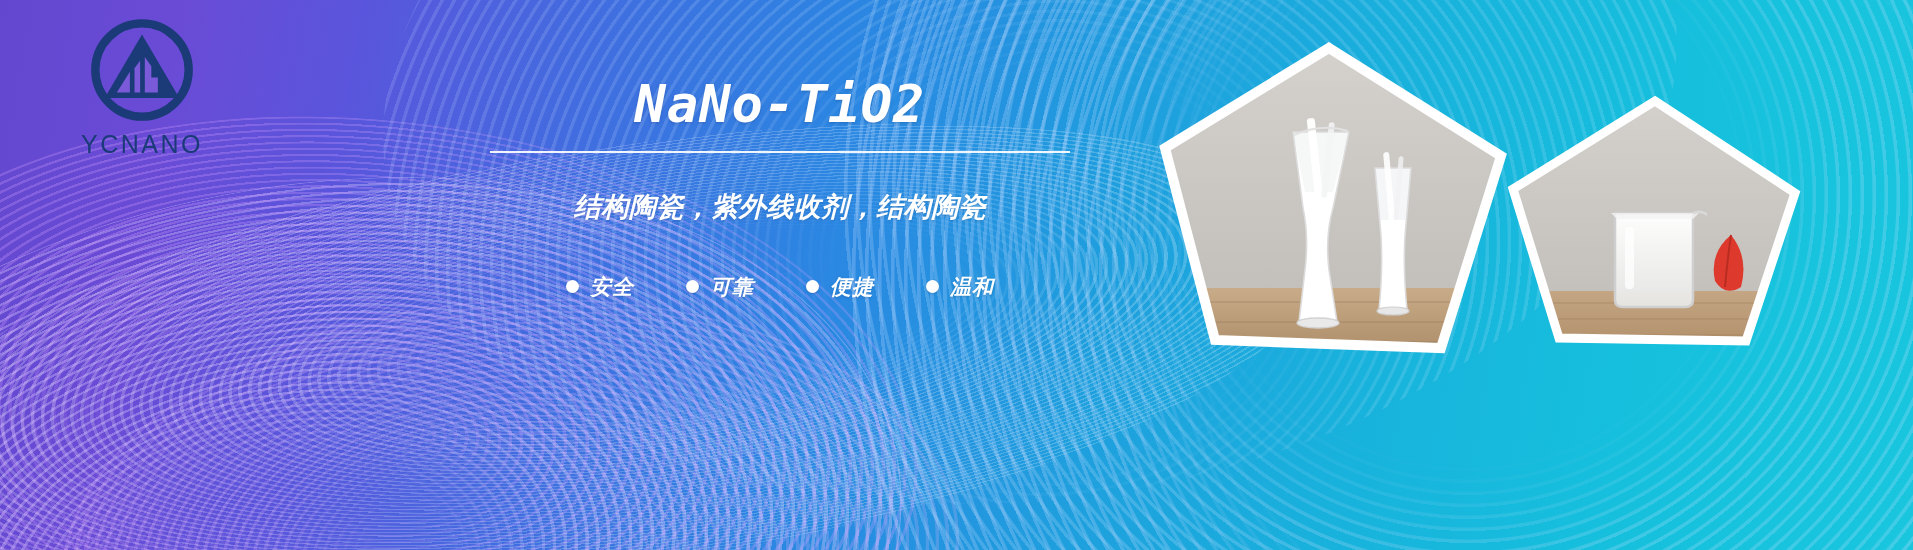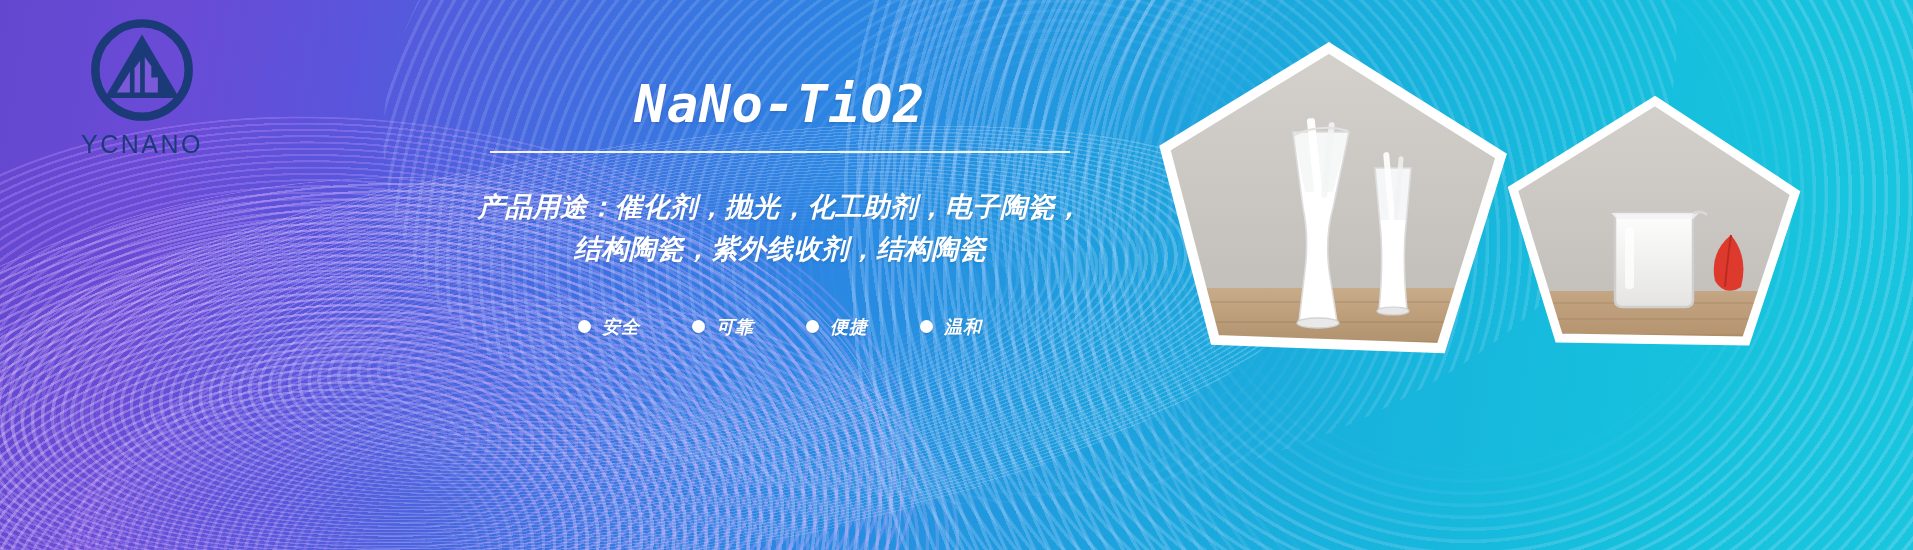--- a/index.html
+++ b/index.html
@@ -170,21 +170,21 @@
     letter-spacing:.5px;
     text-shadow:0 1px 3px rgba(20,40,90,.22);
   }
   .features{
     margin-top:44px;
     display:flex; align-items:center;
     gap:52px;
   }
   .feature{
     display:flex; align-items:center; gap:11px;
-    color:#ffffff; font-size:18px; font-weight:700;
+    color:#ffffff; font-size:21px; font-weight:700;
     letter-spacing:1px;
     text-shadow:0 1px 3px rgba(20,40,90,.22);
   }
   .dot{
     width:13px; height:13px; border-radius:50%;
     background:#ffffff; flex:0 0 auto;
     box-shadow:0 1px 2px rgba(20,40,90,.25);
   }
 
   
@@ -219,21 +219,20 @@
       <path d="M63 84 L63 46 L70 56 L70 68 L77 68 L77 84 Z" fill="#7a5ad8"></path>
       <path d="M60 22 L100 90 L20 90 Z" fill="none" stroke="#1b3a78" stroke-width="0"></path>
     </svg>
     <div class="logo-word">YCNANO</div>
   </div>
 
   <div class="center">
     <div class="title">NaNo-TiO2</div>
     <div class="rule"></div>
     <div class="subtitle">
-      <div>产品用途：催化剂，抛光，化工助剂，电子陶瓷，</div>
       <div>结构陶瓷，紫外线收剂，结构陶瓷</div>
     </div>
     <div class="features">
       <div class="feature">
         <span class="dot"></span>
         <span>安全</span>
       </div>
       <div class="feature">
         <span class="dot"></span>
         <span>可靠</span>

